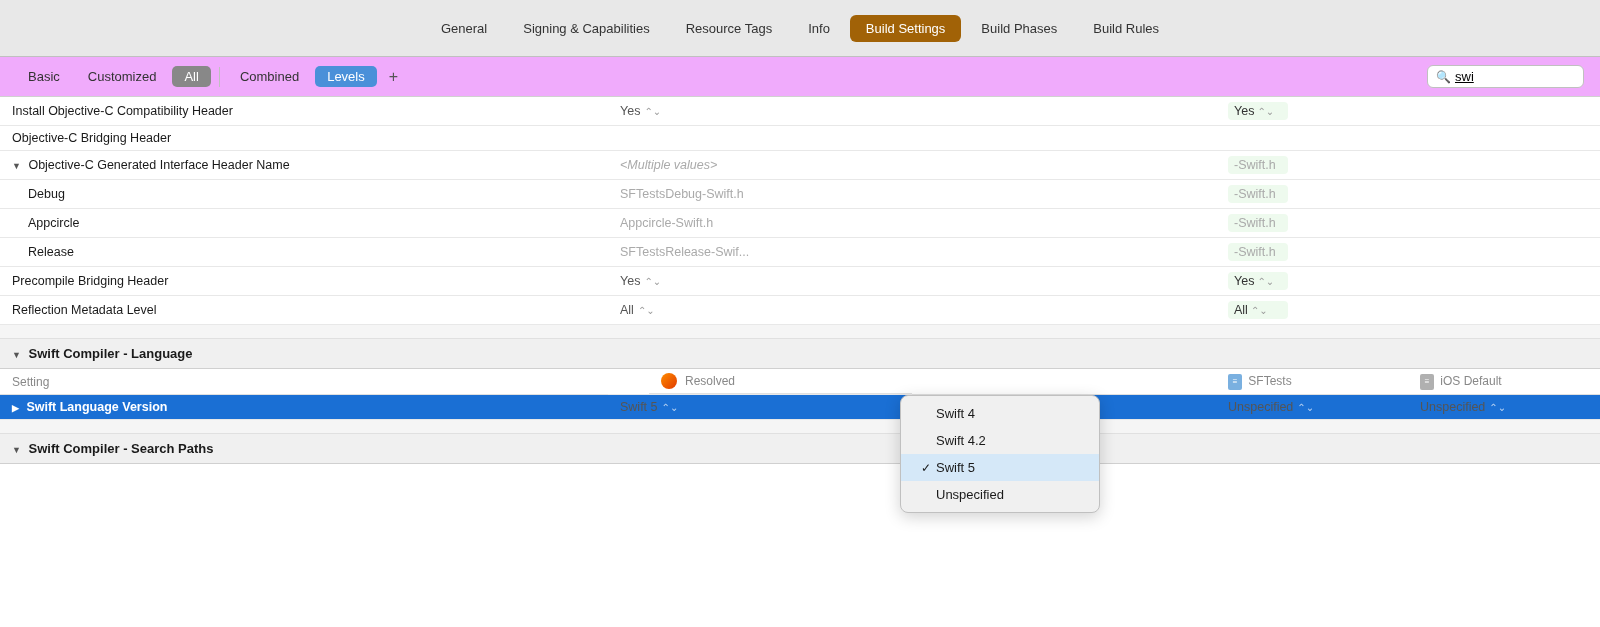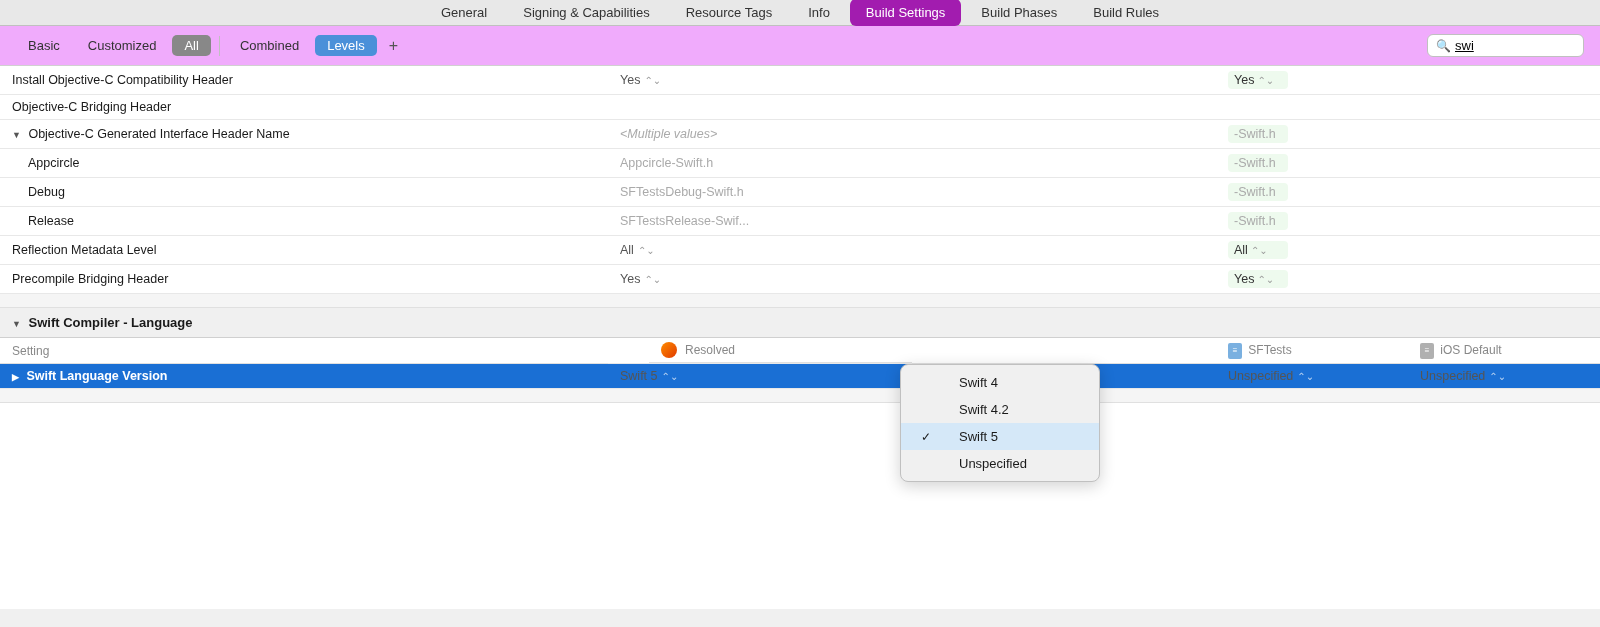--- a/index.html
+++ b/index.html
@@ -12,33 +12,33 @@
     }
 
     
     .tab-bar {
       background: #e8e8e8;
       border-bottom: 1px solid #c0c0c0;
       display: flex;
       align-items: center;
       justify-content: center;
       padding: 0 8px;
-      height: 26px;
+      height: 57px;
       gap: 4px;
     }
     .tab-item {
       padding: 6px 16px;
       border-radius: 6px;
       cursor: pointer;
       font-size: 13px;
       color: #333;
       white-space: nowrap;
     }
     .tab-item.active {
-      background: #a21caf;
+      background: #a16207;
       color: white;
     }
 
     
     .filter-bar {
       background: #f0abfc;
       border-bottom: 1px solid #d0d0d0;
       display: flex;
       align-items: center;
       padding: 6px 16px;
@@ -174,21 +174,21 @@
       top: 298px;
       z-index: 100;
       padding: 4px 0;
     }
     .dropdown-item {
       padding: 6px 20px;
       font-size: 13px;
       cursor: pointer;
       display: flex;
       align-items: center;
-      gap: 24px;
+      gap: 1px;
       color: #1a1a1a;
     }
     .dropdown-item.selected {
       background: #d5e8f8;
     }
     .check-mark { color: #1a1a1a; font-size: 12px; width: 14px; }
 
     
     .col-header-row td {
       color: #888;
@@ -311,35 +311,35 @@
       <td></td>
       <td>
         <span class="green-cell swift-h">
           <span>-Swift.h</span>
         </span>
       </td>
       <td></td>
     </tr>
 
     <tr class="row-indent1">
+      <td class="col-name">Debug</td>
+      <td class="col-resolved">
+        <span class="swift-h">SFTestsDebug-Swift.h</span>
+      </td>
+      <td></td>
+      <td>
+        <span class="green-cell swift-h">-Swift.h</span>
+      </td>
+      <td></td>
+    </tr>
+
+    <tr class="row-indent1">
       <td class="col-name">Appcircle</td>
       <td class="col-resolved">
         <span class="swift-h">Appcircle-Swift.h</span>
-      </td>
-      <td></td>
-      <td>
-        <span class="green-cell swift-h">-Swift.h</span>
-      </td>
-      <td></td>
-    </tr>
-
-    <tr class="row-indent1">
-      <td class="col-name">Debug</td>
-      <td class="col-resolved">
-        <span class="swift-h">SFTestsDebug-Swift.h</span>
       </td>
       <td></td>
       <td>
         <span class="green-cell swift-h">-Swift.h</span>
       </td>
       <td></td>
     </tr>
 
     <tr class="row-indent1">
       <td class="col-name">Release</td>
@@ -347,49 +347,49 @@
         <span class="swift-h">SFTestsRelease-Swif...</span>
       </td>
       <td></td>
       <td>
         <span class="green-cell swift-h">-Swift.h</span>
       </td>
       <td></td>
     </tr>
 
     <tr>
+      <td class="col-name">Precompile Bridging Header</td>
+      <td class="col-resolved">
+        <span class="value-cell">
+          <span>Yes</span>
+          <span class="stepper">⌃⌄</span>
+        </span>
+      </td>
+      <td></td>
+      <td>
+        <span class="green-cell">
+          <span>Yes</span>
+          <span class="stepper">⌃⌄</span>
+        </span>
+      </td>
+      <td></td>
+    </tr>
+
+    <tr>
       <td class="col-name">Reflection Metadata Level</td>
       <td class="col-resolved">
         <span class="value-cell">
           <span>All</span>
           <span class="stepper">⌃⌄</span>
         </span>
       </td>
       <td></td>
       <td>
         <span class="green-cell">
           <span>All</span>
-          <span class="stepper">⌃⌄</span>
-        </span>
-      </td>
-      <td></td>
-    </tr>
-
-    <tr>
-      <td class="col-name">Precompile Bridging Header</td>
-      <td class="col-resolved">
-        <span class="value-cell">
-          <span>Yes</span>
-          <span class="stepper">⌃⌄</span>
-        </span>
-      </td>
-      <td></td>
-      <td>
-        <span class="green-cell">
-          <span>Yes</span>
           <span class="stepper">⌃⌄</span>
         </span>
       </td>
       <td></td>
     </tr>
 
     <tr>
       <td colspan="5" style="height:14px; background:#f5f5f5; border-bottom:1px solid #e0e0e0;"></td>
     </tr>
 
@@ -438,20 +438,26 @@
       <td style="color:white;">
         <span class="value-cell">
           <span>Unspecified</span>
           <span class="stepper" style="color:rgba(255,255,255,0.7);">⌃⌄</span>
         </span>
       </td>
     </tr>
 
     <tr>
       <td colspan="5" style="height:14px; background:#f5f5f5; border-bottom:1px solid #e0e0e0;"></td>
+    </tr>
+    <tr class="section-header">
+      <td colspan="5">
+        <span class="triangle">▼</span>
+        <span>Swift Compiler - Search Paths</span>
+      </td>
     </tr>
   </tbody>
     </table>
 
   <div class="dropdown-popup">
     <div class="dropdown-item">
       <span class="check-mark">&nbsp;</span>
       <span>Swift 4</span>
     </div>
     <div class="dropdown-item">

